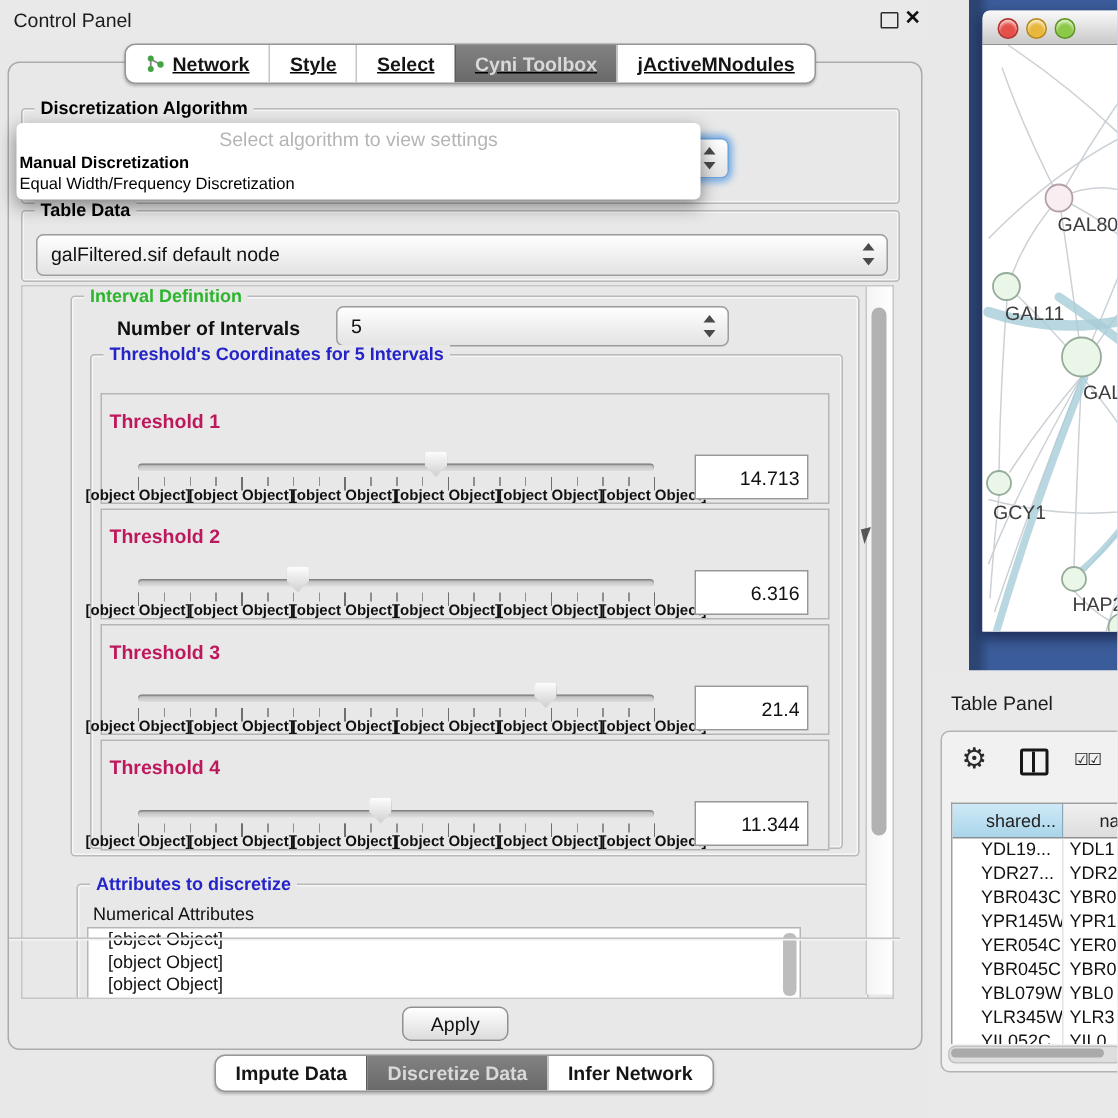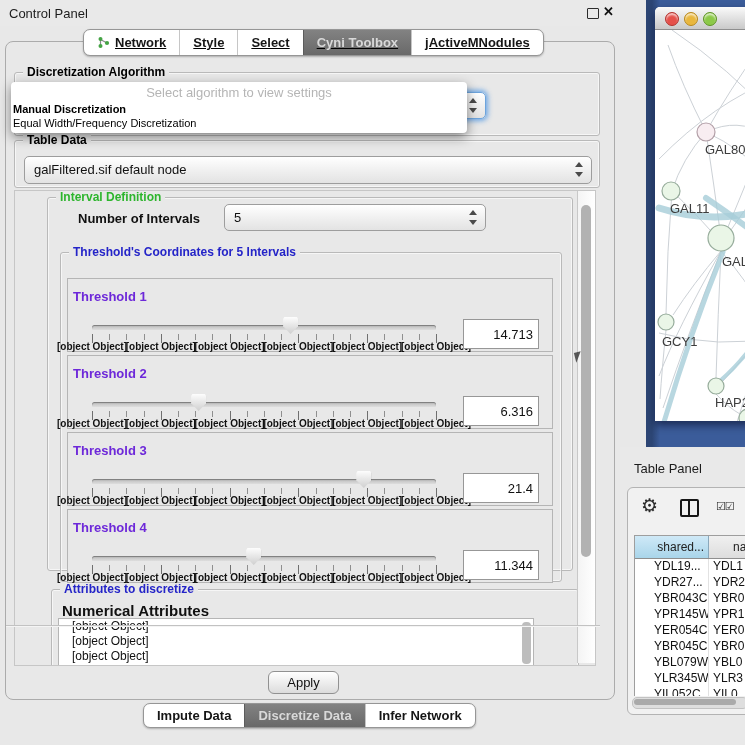--- a/index.html
+++ b/index.html
@@ -49,37 +49,37 @@
   #td-combo{left:24px;top:156px;width:566px;height:26px;}
 
   
   #scrollpane{left:14px;top:190px;width:580px;height:474px;border:1px solid #c6c6c6;overflow:hidden;background:#e8e8e8;}
   #v-scrollbar{left:562px;top:0;width:17px;height:472px;background:linear-gradient(to right,#f4f4f4,#ffffff);border-left:1px solid #c8c8c8;}
   #v-thumb{left:3px;top:14px;width:10px;height:352px;background:#b2b2b2;border-radius:5px;}
 
   #interval-group{left:32px;top:6px;width:524px;height:372px;}
   #noi-label{left:30px;top:13px;font-size:13px;font-weight:bold;color:#111;}
   #noi-combo{left:176px;top:6px;width:260px;height:25px;}
-  #thr-group{left:12px;top:54px;width:500px;height:328px;}
+  #thr-group{left:12px;top:38px;width:500px;height:328px;}
   #thr-list{left:6px;top:25px;width:486px;}
   .thr-panel{position:relative;width:484px;height:72px;margin-bottom:3px;border:1px solid #b5b5b5;background:#e8e8e8;}
-  .thr-label{position:absolute;left:5px;top:10px;font-size:13px;font-weight:bold;color:#6d28d9;}
+  .thr-label{position:absolute;left:5px;top:10px;font-size:13px;font-weight:bold;color:#be185d;}
   .track{position:absolute;left:24px;top:46px;width:344px;height:5px;border-radius:3px;background:linear-gradient(#b9b9b9,#dedede);box-shadow:inset 0 1px 1px rgba(0,0,0,.35);}
   .thumb{position:absolute;top:38px;width:15px;height:17px;background:linear-gradient(#fdfdfd,#cfcfcf);clip-path:polygon(8% 0,92% 0,100% 12%,100% 55%,50% 100%,0 55%,0 12%);filter:drop-shadow(0 1px 1px rgba(0,0,0,.45));}
   .ticks-minor{position:absolute;left:24px;top:55px;width:346px;height:6px;background:repeating-linear-gradient(to right,#8f8f8f 0,#8f8f8f 1px,transparent 1px,transparent 17.2px);}
   .ticks-major{position:absolute;left:24px;top:55px;width:346px;height:9px;background:repeating-linear-gradient(to right,#6f6f6f 0,#6f6f6f 1px,transparent 1px,transparent 68.8px);}
   .tick-labels{position:absolute;left:24px;top:62px;width:344px;height:11px;}
   .tick-label{position:absolute;transform:translateX(-50%);font-size:10px;font-weight:bold;color:#111;white-space:nowrap;}
   .tick-label:nth-child(1){left:0;}  .tick-label:nth-child(2){left:20%;}
   .tick-label:nth-child(3){left:40%;} .tick-label:nth-child(4){left:60%;}
   .tick-label:nth-child(5){left:80%;} .tick-label:nth-child(6){left:100%;}
   .thr-value{position:absolute;left:395px;top:40px;width:76px;height:30px;box-sizing:border-box;border:1px solid #979797;background:#fff;font-family:"Liberation Sans",sans-serif;font-size:13px;text-align:right;padding-right:5px;color:#111;}
 
   #attr-group{left:36px;top:398px;width:526px;height:110px;}
-  #attr-sub{left:10px;top:12px;font-size:15px;font-weight:bold;color:#111;text-align:center;}
+  #attr-sub{left:10px;top:12px;font-size:12px;font-weight:normal;color:#111;text-align:center;}
   #attr-list{left:6px;top:28px;width:474px;height:80px;background:#fff;border:1px solid #b5b5b5;overflow:hidden;}
   .attr-item{padding-left:13px;font-size:12px;line-height:15px;color:#111;white-space:nowrap;}
   #list-thumb{right:2px;top:3px;width:9px;height:42px;background:#bdbdbd;border-radius:4px;}
 
   #apply-sep{left:6px;top:625px;width:594px;border-top:1px solid #c2c2c2;border-bottom:1px solid #f4f4f4;}
   #apply-btn{left:268px;top:671px;width:69px;height:21px;background:linear-gradient(#ffffff,#dcdcdc);border:1px solid #919191;border-radius:6px;font-size:13px;color:#111;display:flex;align-items:center;justify-content:center;}
 
   
   #desktop{left:620px;top:0;width:131px;height:447px;background:linear-gradient(to right,#2c4574 0px,#2c4574 6px,#3b5c9a 14px);margin-left:26px;}
   #net-window{left:9px;top:7px;width:120px;height:414px;border-radius:5px 0 0 0;box-shadow:0 4px 9px rgba(0,0,25,.55);background:#fff;}

